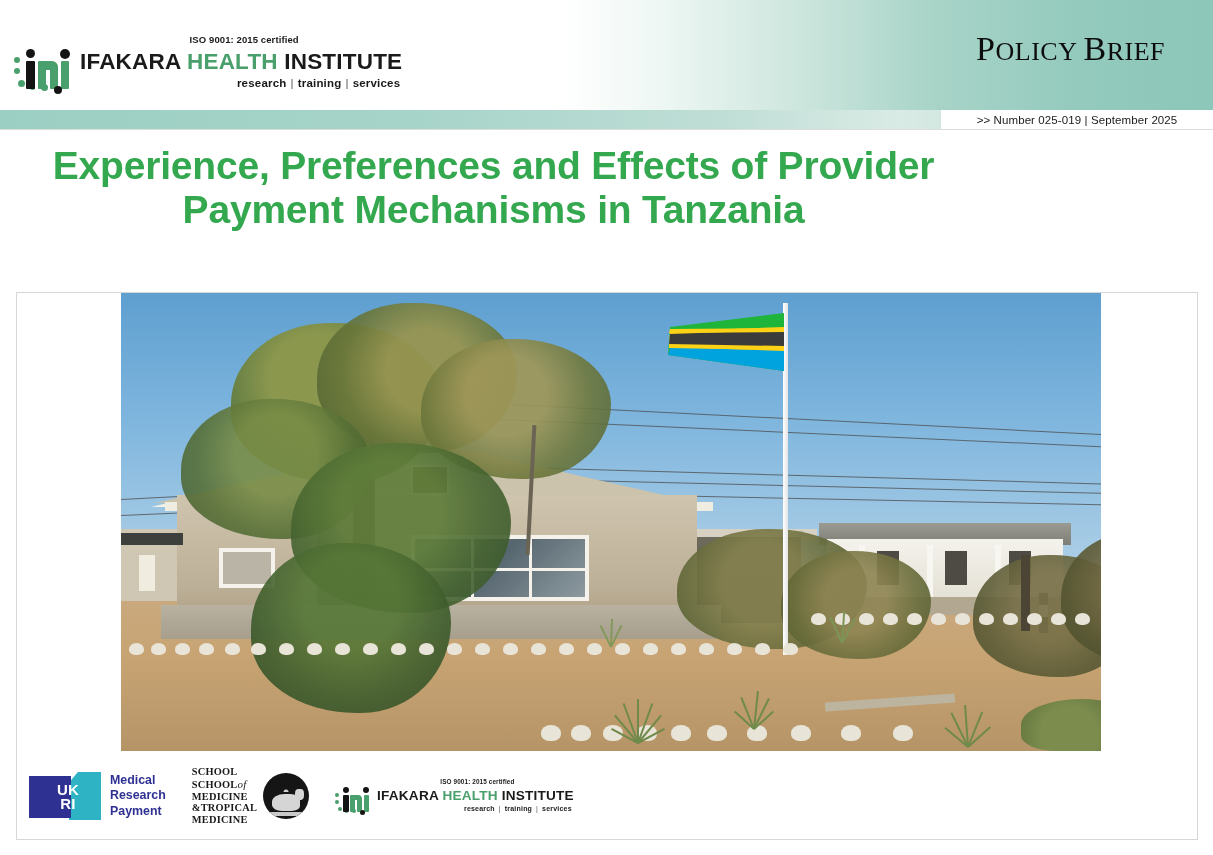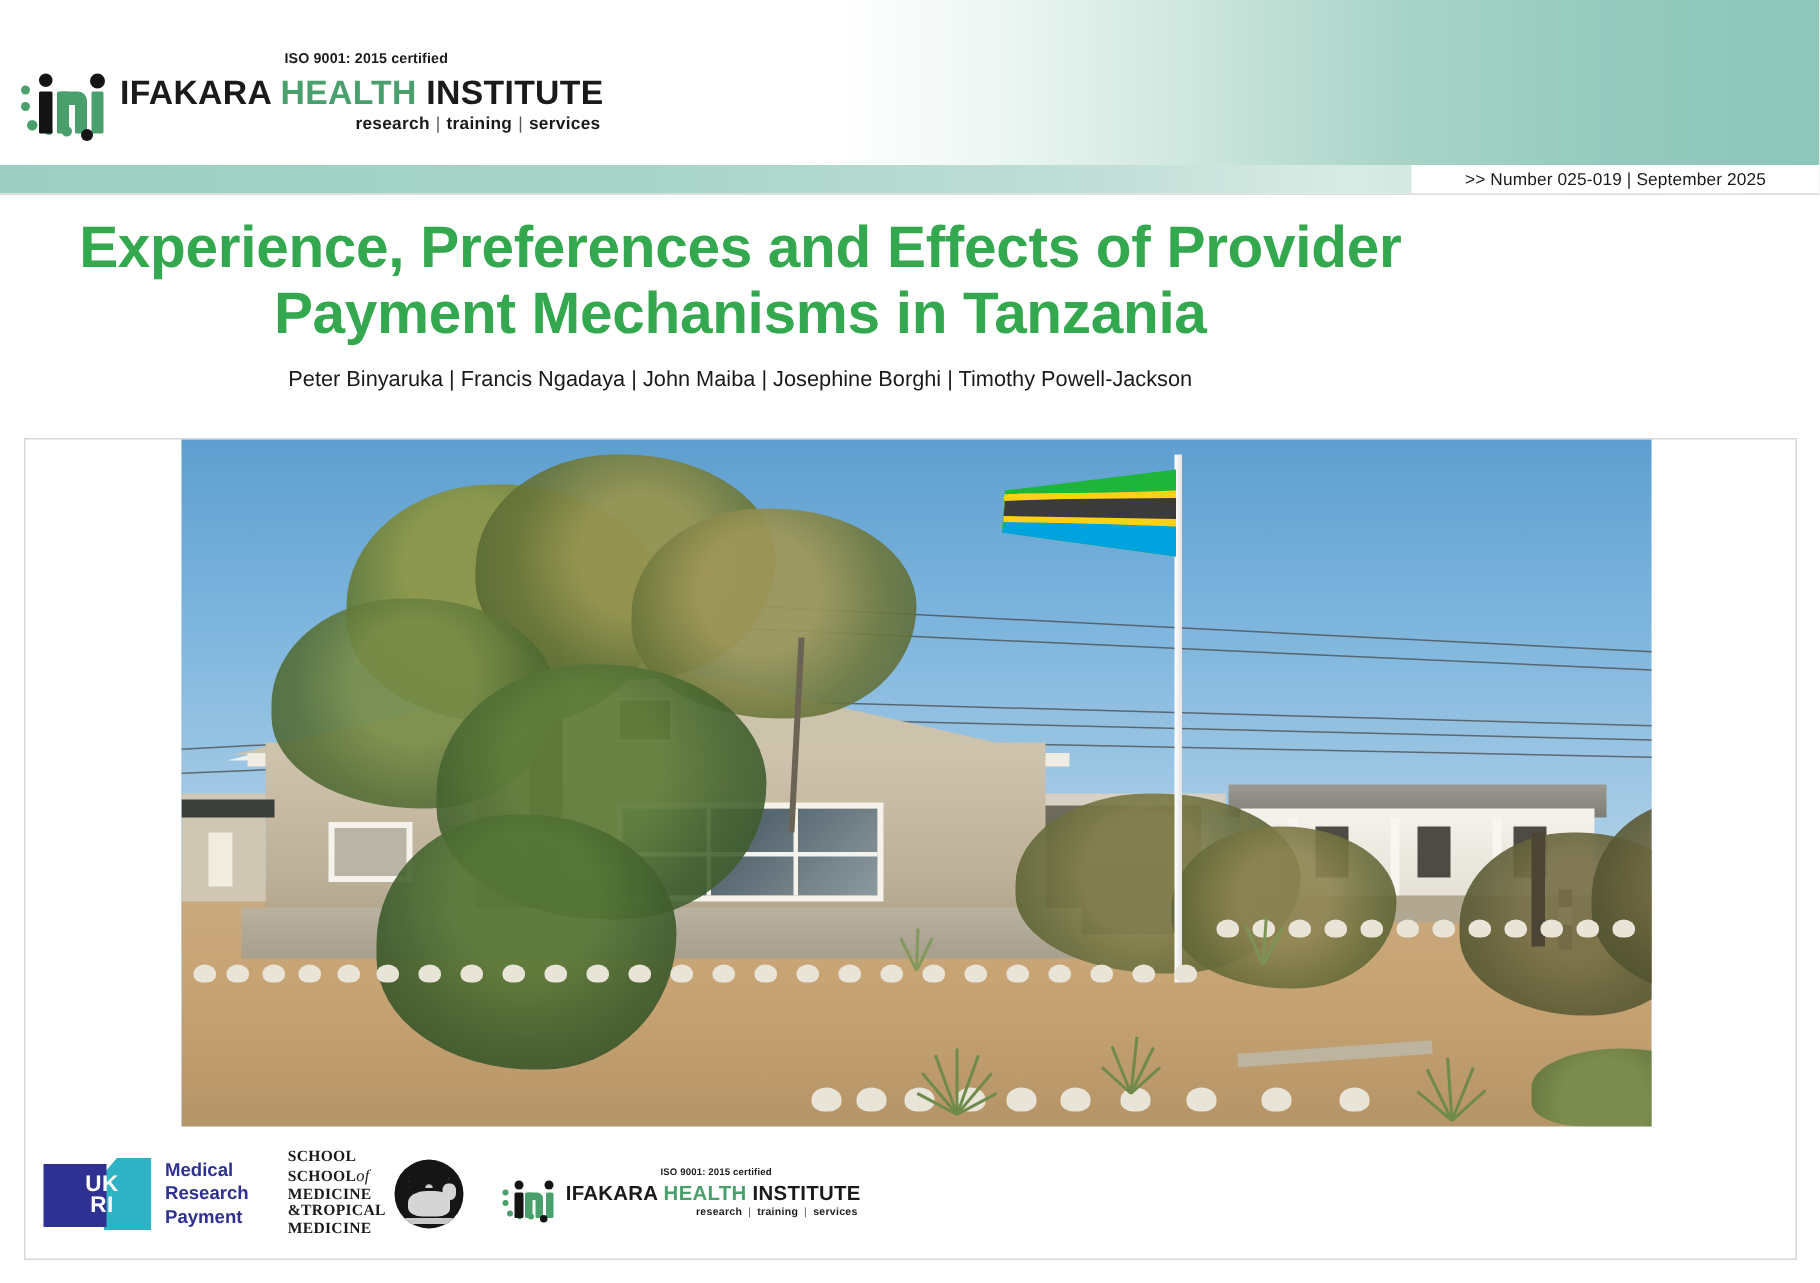--- a/index.html
+++ b/index.html
@@ -308,31 +308,31 @@
         <i style="left:46px; top:1px;  width:10px; height:10px; background:#141414; border-radius:50%;"></i>
         <i style="left:40px; top:38px; width:8px;  height:8px;  background:#141414; border-radius:50%;"></i>
       </div>
       <div class="ihi-wordblock">
         <div class="ihi-name"><span>IFAKARA </span><span class="grn">HEALTH</span><span> INSTITUTE</span></div>
         <div class="ihi-sub"><span style="color:#1a1a1a;font-weight:bold;">research</span><span>|</span><span style="color:#1a1a1a;font-weight:bold;">training</span><span>|</span><span style="color:#1a1a1a;font-weight:bold;">services</span></div>
       </div>
     </div>
   </div>
 
+  <div class="policy-brief"><span class="cap">P</span><span class="sc">OLICY </span><span class="cap">B</span><span class="sc">RIEF</span></div>
 </div>
 
 <div class="teal-band"></div>
 <div class="issue-box">
   <span class="issue-text">&gt;&gt; Number 025-019 | September 2025</span>
 </div>
 <div class="band-rule"></div>
 
 <div class="title-wrap">
   <div class="doc-title">Experience, Preferences and Effects of Provider Payment Mechanisms in Tanzania</div>
-  <div class="authors">Peter Binyaruka | Francis Ngadaya | John Maiba | Josephine Borghi | Timothy Powell-Jackson</div>
 </div>
 
 <div class="frame">
 
   <div class="photo">
     <div class="sky"></div>
 
     <div class="wire" style="left:250px; top:170px; width:760px; transform:rotate(1.6deg);"></div>
     <div class="wire" style="left:250px; top:182px; width:760px; transform:rotate(1.4deg);"></div>
     <div class="wire" style="left:250px; top:196px; width:760px; transform:rotate(1.2deg);"></div>

